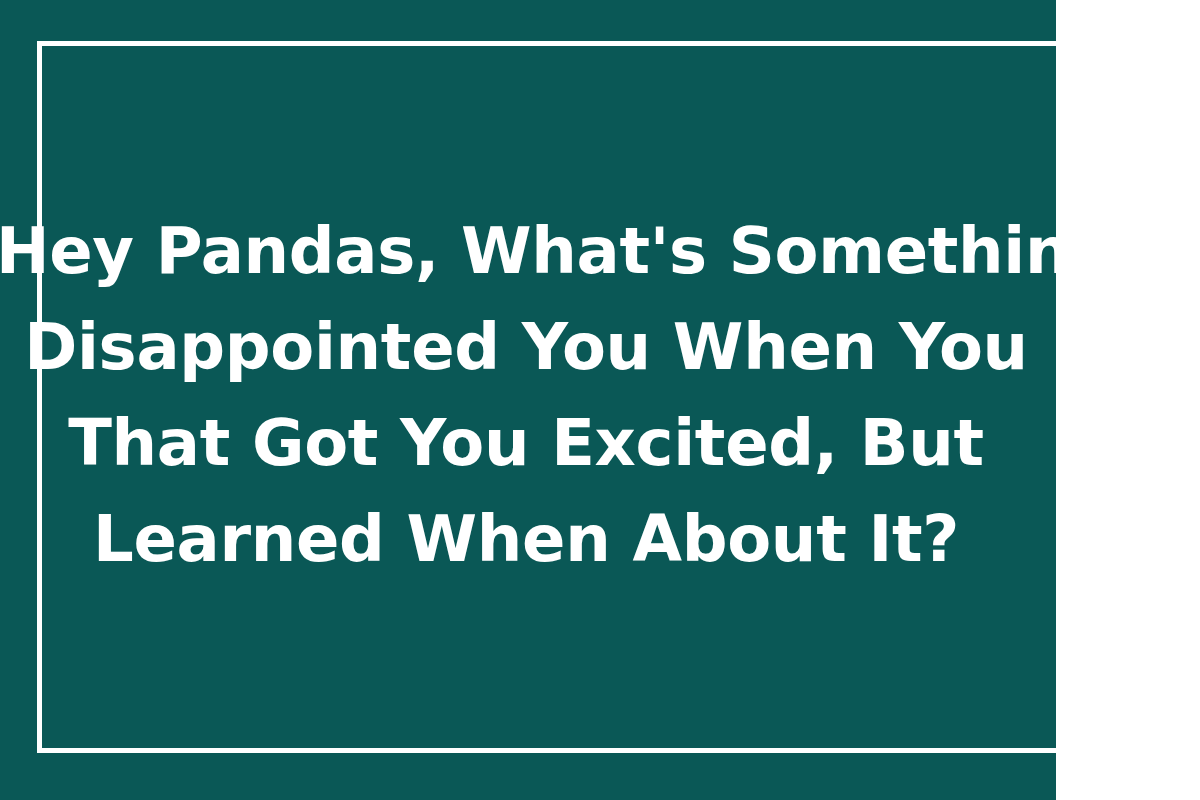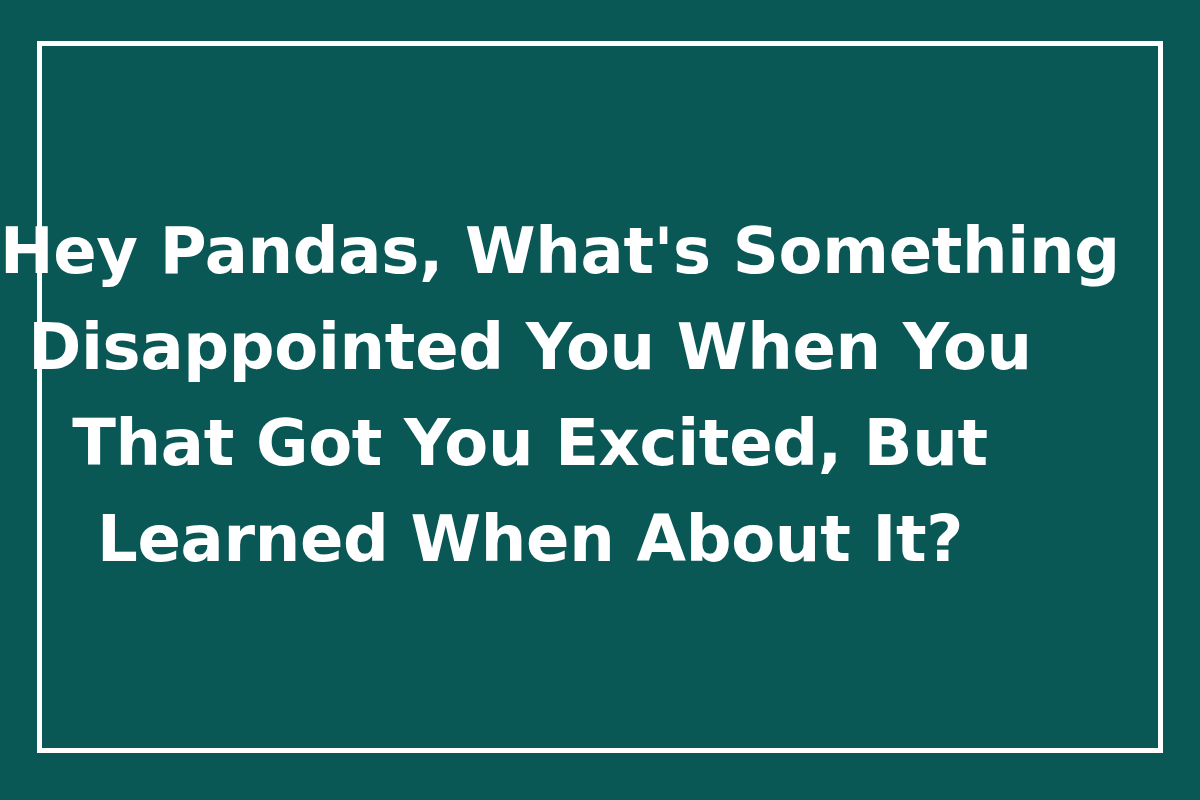--- a/index.html
+++ b/index.html
@@ -9,26 +9,26 @@
   }
   body {
     width: 1200px;
     height: 800px;
     overflow: hidden;
     font-family: "DejaVu Sans", "Liberation Sans", sans-serif;
   }
   #card {
     position: relative;
     box-sizing: border-box;
-    width: 1200px;
+    width: 1056px;
     height: 800px;
     background: #0a5856;
     display: flex;
     align-items: center;
-    justify-content: flex-start;
+    justify-content: flex-end;
   }
   #frame {
     position: absolute;
     left: 37px;
     top: 41px;
     width: 1126px;
     height: 712px;
     box-sizing: border-box;
     border: 5px solid #ffffff;
     pointer-events: none;

